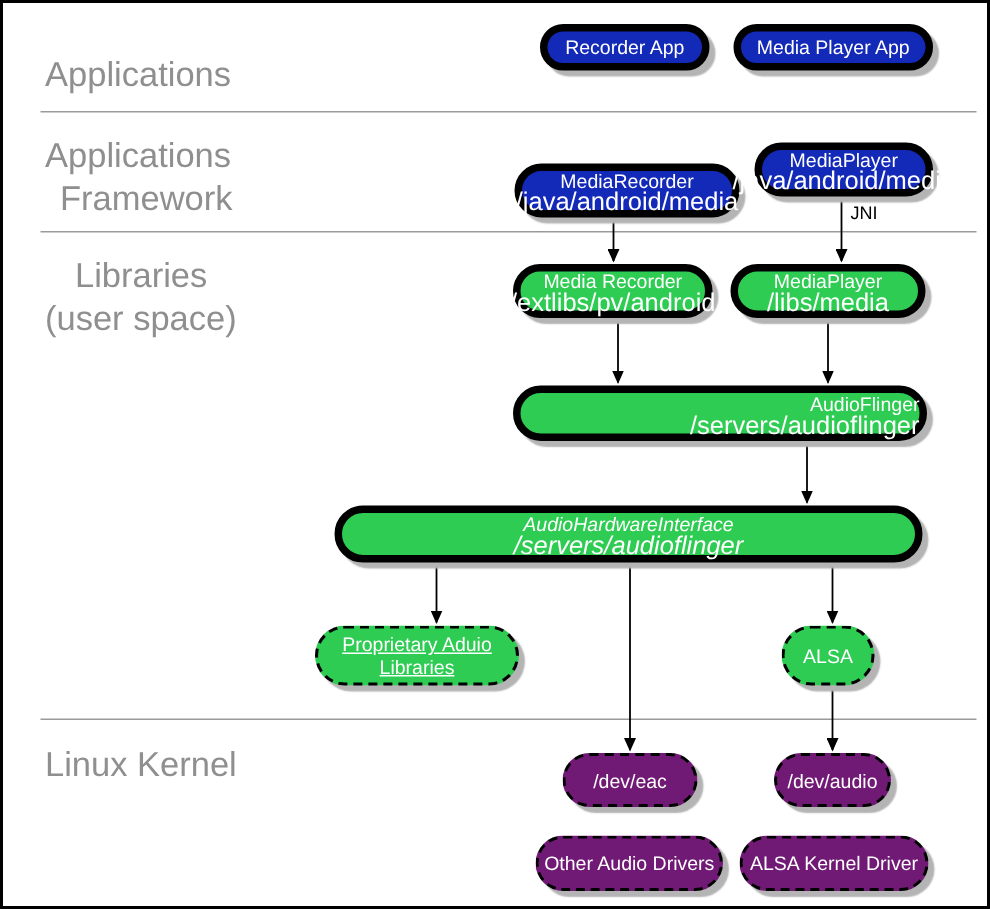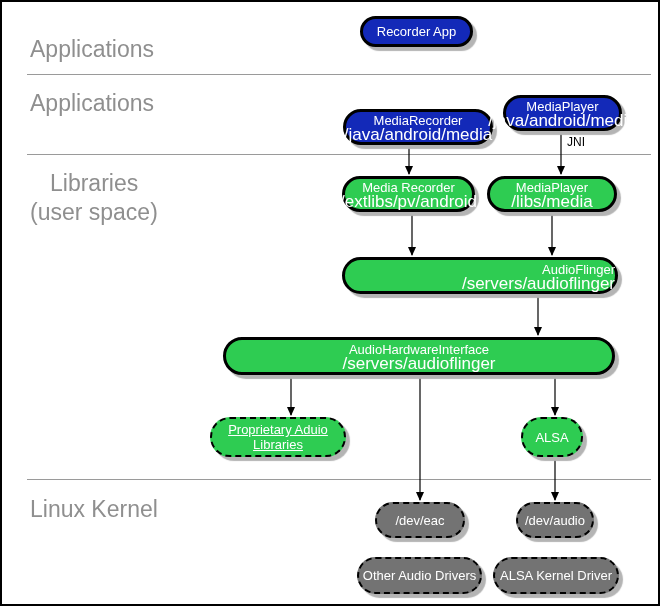--- a/index.html
+++ b/index.html
@@ -23,35 +23,35 @@
   .divider {
     position: absolute;
     left: 25px;
     width: 624px;
     height: 1px;
     background: #9a9a9a;
   }
   .box {
     position: absolute;
     box-sizing: border-box;
-    border: 3px solid #000000;
+    border: 5px solid #000000;
     border-radius: 999px;
     color: #ffffff;
     display: flex;
     flex-direction: column;
     align-items: center;
     justify-content: center;
     text-align: center;
     box-shadow: 4px 4px 1px #b4b4b4;
     white-space: nowrap;
   }
   .box.dashed { border: 2px dashed #000000; }
   .blue  { background: #1329b8; }
   .green { background: #2ecc52; }
-  .red   { background: #737373; }
+  .red   { background: #701a75; }
   .t  { font-size: 13px; line-height: 15px; }
   .s  { font-size: 17px; line-height: 13px; }
   .edge-label {
     position: absolute;
     color: #000000;
     font-size: 12px;
     white-space: nowrap;
   }
   svg.connectors {
     position: absolute;
@@ -62,20 +62,21 @@
 </style>
 </head>
 <body>
 
 <div class="stage">
 
   <div class="layer-label" style="left:28px; top:33px;">Applications</div>
 
   <div class="layer-label" style="left:28px; top:87px;">
     <div>Applications</div>
+    <div style="margin-left:10px;">Framework</div>
   </div>
 
   <div class="layer-label" style="left:28px; top:167px;">
     <div style="margin-left:20px;">Libraries</div>
     <div>(user space)</div>
   </div>
 
   <div class="layer-label" style="left:28px; top:493px;">Linux Kernel</div>
 
   <div class="divider" style="top:72px;"></div>
@@ -98,20 +99,23 @@
     <line x1="418" y1="373" x2="418" y2="498" stroke="#000" stroke-width="1.2" marker-end="url(#arrow)"></line>
     <line x1="553" y1="455" x2="553" y2="498" stroke="#000" stroke-width="1.2" marker-end="url(#arrow)"></line>
   </svg>
 
   <div class="edge-label" style="left:413px; top:133px;">JNI</div>
   <div class="edge-label" style="left:565px; top:133px;">JNI</div>
 
   <div class="box blue" style="left:358px; top:14px; width:113px; height:31px;">
     <div class="t">Recorder App</div>
   </div>
+  <div class="box blue" style="left:487px; top:14px; width:133px; height:31px;">
+    <div class="t">Media Player App</div>
+  </div>
 
   <div class="box blue" style="left:341px; top:93px; width:150px; height:36px;margin-top:14px;">
     <div class="t">MediaRecorder</div>
     <div class="s">/java/android/media</div>
   </div>
   <div class="box blue" style="left:501px; top:93px; width:119px; height:36px;">
     <div class="t">MediaPlayer</div>
     <div class="s">/java/android/media</div>
   </div>
 
@@ -120,21 +124,21 @@
     <div class="s">/extlibs/pv/android</div>
   </div>
   <div class="box green" style="left:485px; top:174px; width:130px; height:36px;">
     <div class="t">MediaPlayer</div>
     <div class="s">/libs/media</div>
   </div>
   <div class="box green" style="left:340px; top:255px; width:276px; height:37px;align-items:flex-end;">
     <div class="t">AudioFlinger</div>
     <div class="s">/servers/audioflinger</div>
   </div>
-  <div class="box green" style="left:221px; top:335px; width:392px; height:38px;">
+  <div class="box green" style="left:221px; top:335px; width:392px; height:38px;font-style:italic;">
     <div class="t">AudioHardwareInterface</div>
     <div class="s">/servers/audioflinger</div>
   </div>
   <div class="box green dashed" style="left:208px; top:415px; width:136px; height:40px;text-decoration:underline;">
     <div class="t">Proprietary Aduio</div>
     <div class="t">Libraries</div>
   </div>
   <div class="box green dashed" style="left:519px; top:415px; width:62px; height:40px;">
     <div class="t">ALSA</div>
   </div>

